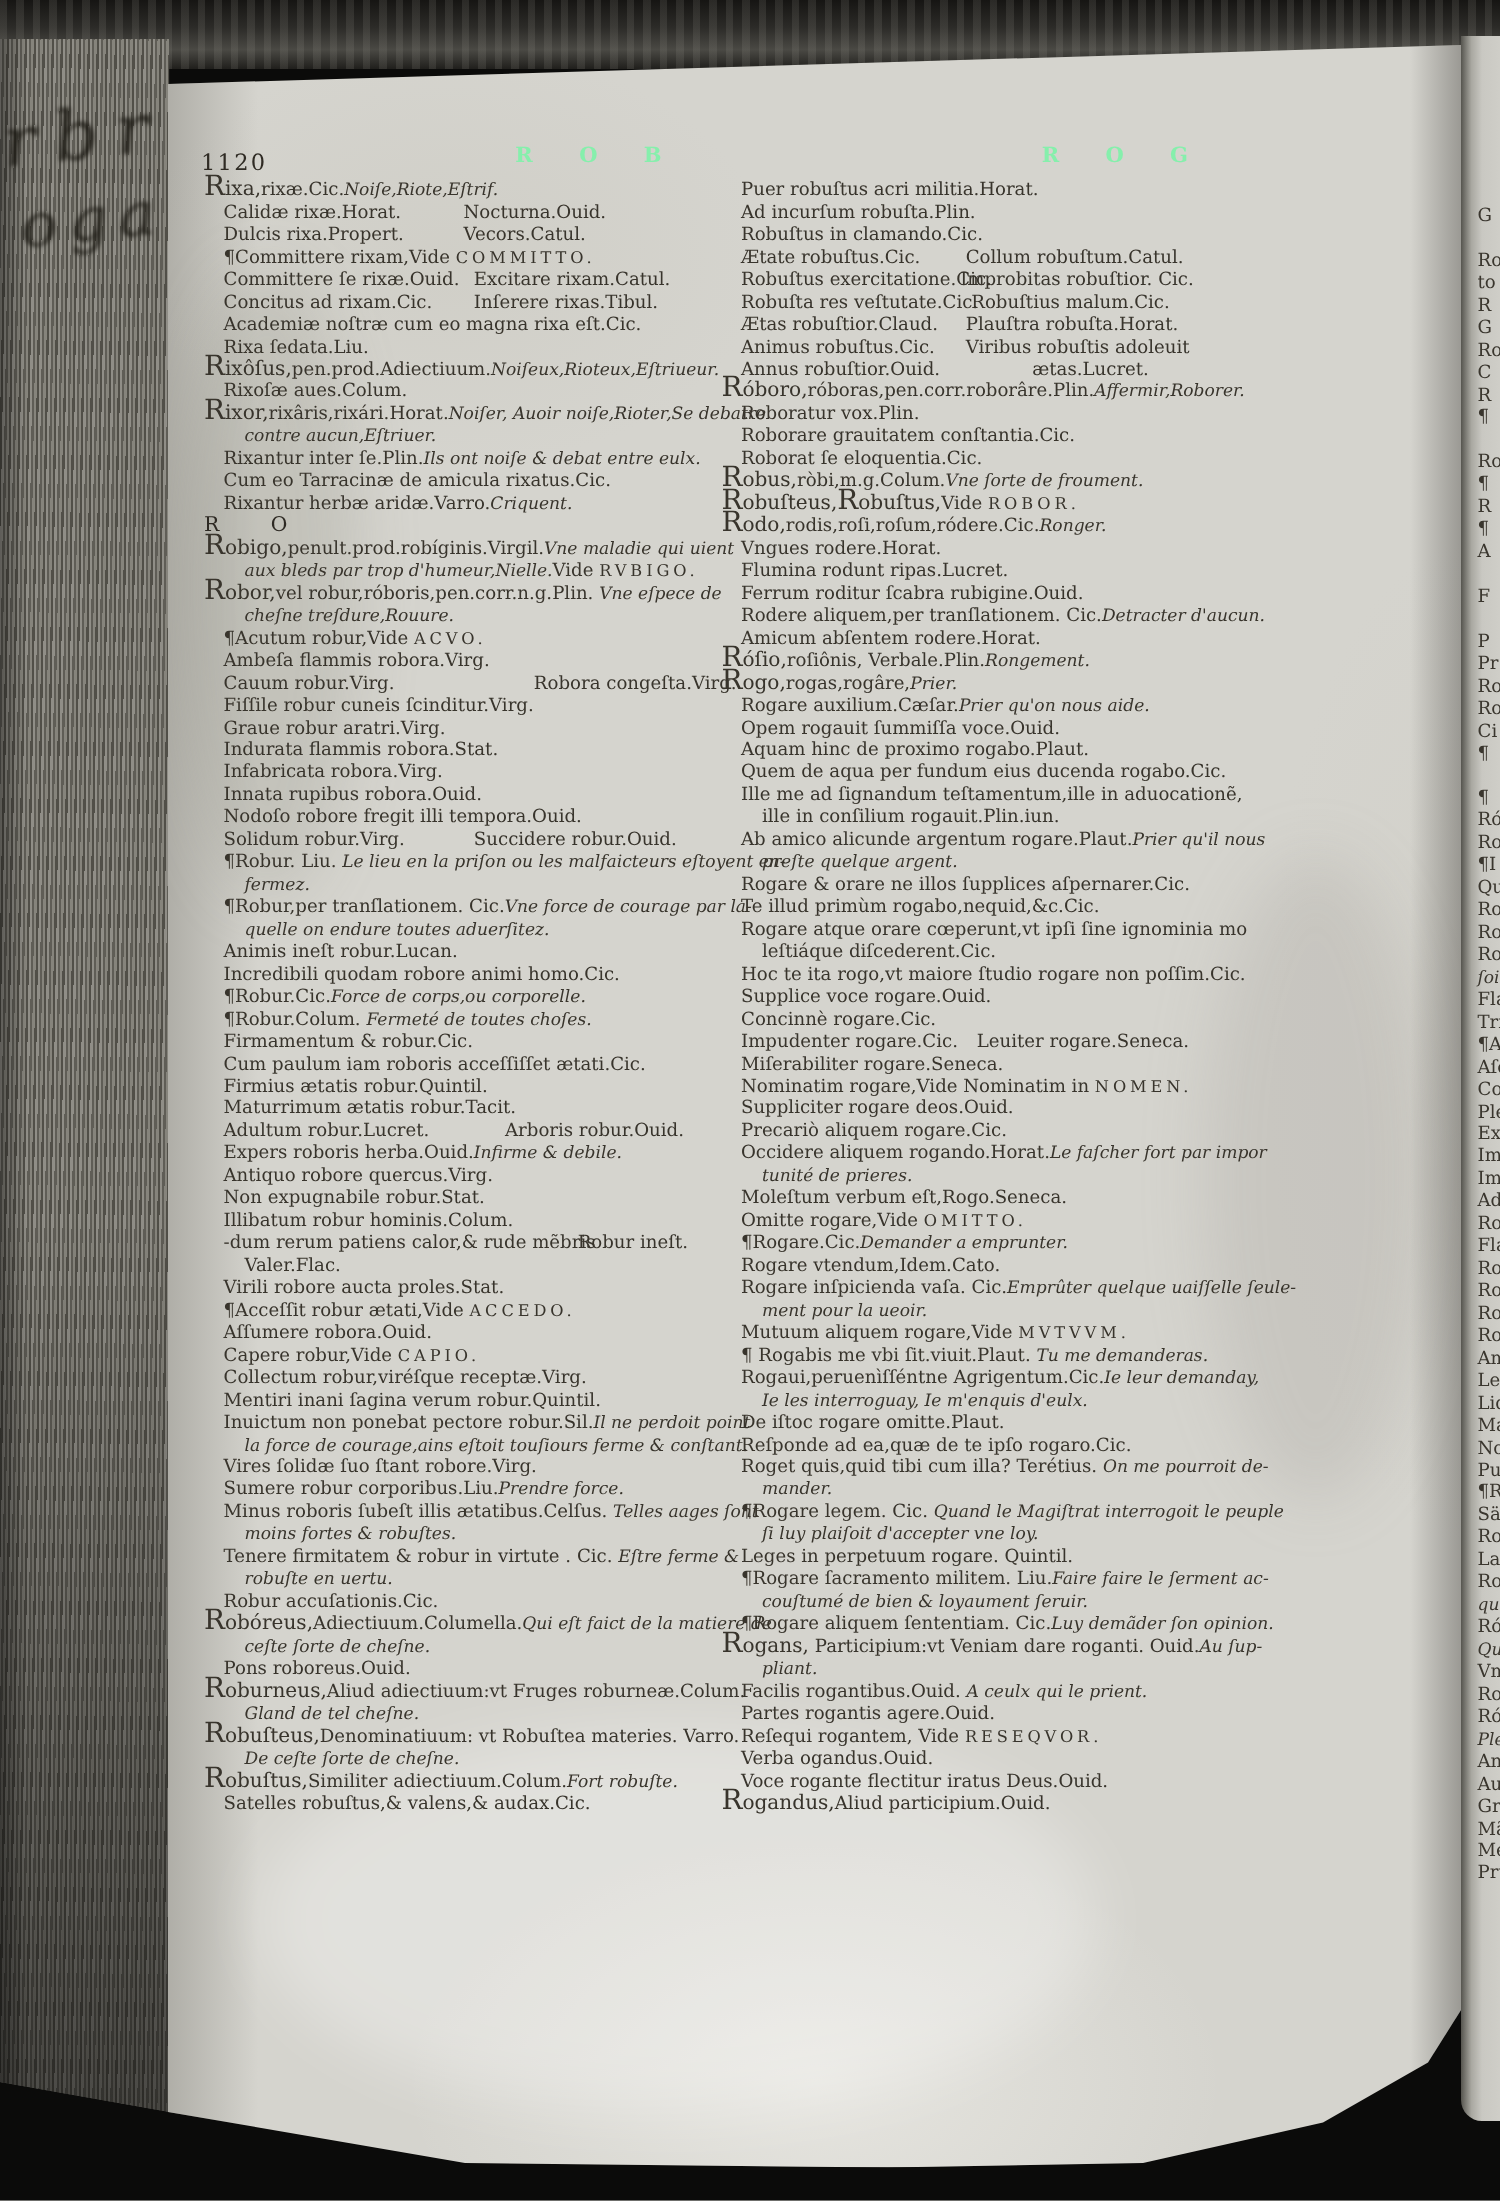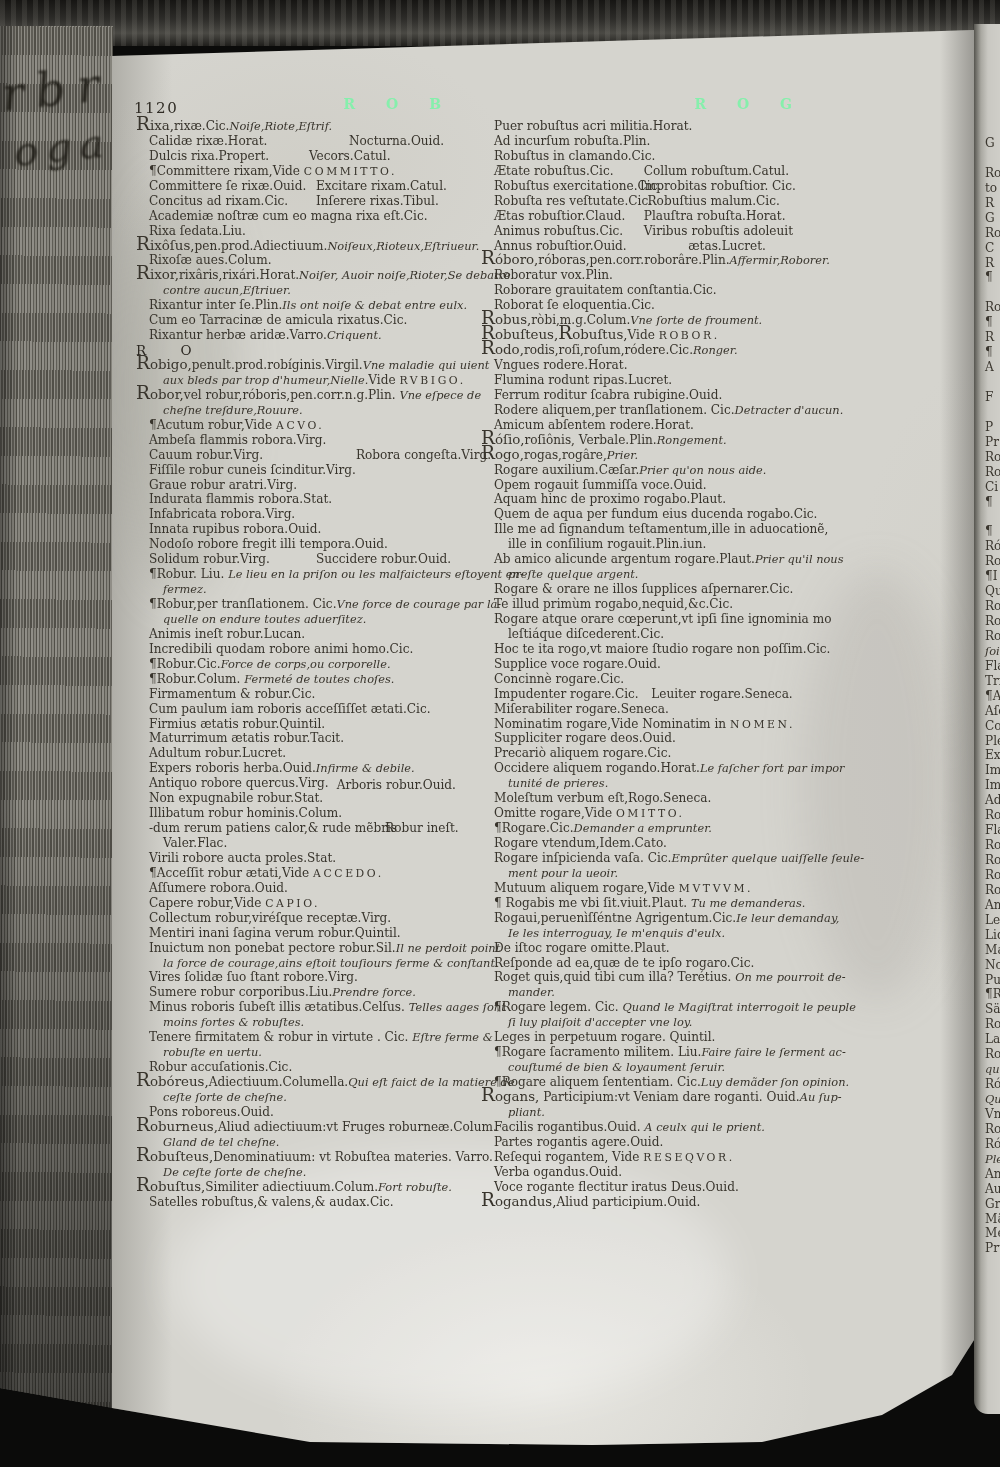--- a/index.html
+++ b/index.html
@@ -96,21 +96,21 @@
   <div class="stain s2"></div>
   <div class="stain s3"></div>
 </div>
 
 <div class="pageno">1120</div>
 <div class="rhead left">R O B</div>
 <div class="rhead right">R O G</div>
 
 <div class="col" id="col-left">
     <div class="line ind0"><span class="s-h"><span class="cap">R</span>ixa,</span><span class="s-n">rixæ.Cic.</span><span class="s-i">Noiſe,Riote,Eſtrif.</span></div>
-    <div class="line ind1"><span class="s-n">Calidæ rixæ.Horat.</span><span class="dualr" style="left: 50%; margin-left: 40px;"><span class="s-n">Nocturna.Ouid.</span></span></div>
+    <div class="line ind1"><span class="s-n">Calidæ rixæ.Horat.</span><span class="dualr" style="left: 50%;"><span class="s-n">Nocturna.Ouid.</span></span></div>
     <div class="line ind1"><span class="s-n">Dulcis rixa.Propert.</span><span class="dualr" style="left: 50%;"><span class="s-n">Vecors.Catul.</span></span></div>
     <div class="line ind1"><span class="s-n">¶Committere rixam,Vide </span><span class="s-c">COMMITTO.</span></div>
     <div class="line ind1"><span class="s-n">Committere ſe rixæ.Ouid.</span><span class="dualr" style="left: 52%;"><span class="s-n">Excitare rixam.Catul.</span></span></div>
     <div class="line ind1"><span class="s-n">Concitus ad rixam.Cic.</span><span class="dualr" style="left: 52%;"><span class="s-n">Inſerere rixas.Tibul.</span></span></div>
     <div class="line ind1"><span class="s-n">Academiæ noſtræ cum eo magna rixa eſt.Cic.</span></div>
     <div class="line ind1"><span class="s-n">Rixa ſedata.Liu.</span></div>
     <div class="line ind0"><span class="s-h"><span class="cap">R</span>ixôſus,</span><span class="s-n">pen.prod.Adiectiuum.</span><span class="s-i">Noiſeux,Rioteux,Eſtriueur.</span></div>
     <div class="line ind1"><span class="s-n">Rixoſæ aues.Colum.</span></div>
     <div class="line ind0"><span class="s-h"><span class="cap">R</span>ixor,</span><span class="s-n">rixâris,rixári.Horat.</span><span class="s-i">Noiſer, Auoir noiſe,Rioter,Se debatre</span></div>
     <div class="line ind2"><span class="s-i">contre aucun,Eſtriuer.</span></div>
@@ -137,21 +137,21 @@
     <div class="line ind1"><span class="s-n">¶Robur,per tranſlationem. Cic.</span><span class="s-i">Vne force de courage par la-</span></div>
     <div class="line ind2"><span class="s-i">quelle on endure toutes aduerſitez.</span></div>
     <div class="line ind1"><span class="s-n">Animis ineſt robur.Lucan.</span></div>
     <div class="line ind1"><span class="s-n">Incredibili quodam robore animi homo.Cic.</span></div>
     <div class="line ind1"><span class="s-n">¶Robur.Cic.</span><span class="s-i">Force de corps,ou corporelle.</span></div>
     <div class="line ind1"><span class="s-n">¶Robur.Colum. </span><span class="s-i">Fermeté de toutes choſes.</span></div>
     <div class="line ind1"><span class="s-n">Firmamentum &amp; robur.Cic.</span></div>
     <div class="line ind1"><span class="s-n">Cum paulum iam roboris acceſſiſſet ætati.Cic.</span></div>
     <div class="line ind1"><span class="s-n">Firmius ætatis robur.Quintil.</span></div>
     <div class="line ind1"><span class="s-n">Maturrimum ætatis robur.Tacit.</span></div>
-    <div class="line ind1"><span class="s-n">Adultum robur.Lucret.</span><span class="dualr" style="left: 58%; margin-top: 32px;"><span class="s-n">Arboris robur.Ouid.</span></span></div>
+    <div class="line ind1"><span class="s-n">Adultum robur.Lucret.</span><span class="dualr" style="left: 58%;"><span class="s-n">Arboris robur.Ouid.</span></span></div>
     <div class="line ind1"><span class="s-n">Expers roboris herba.Ouid.</span><span class="s-i">Infirme &amp; debile.</span></div>
     <div class="line ind1"><span class="s-n">Antiquo robore quercus.Virg.</span></div>
     <div class="line ind1"><span class="s-n">Non expugnabile robur.Stat.</span></div>
     <div class="line ind1"><span class="s-n">Illibatum robur hominis.Colum.</span></div>
     <div class="line ind1"><span class="s-n">-dum rerum patiens calor,&amp; rude mẽbris</span><span class="dualr" style="left: 72%;"><span class="s-n">Robur ineſt.</span></span></div>
     <div class="line ind2"><span class="s-n">Valer.Flac.</span></div>
     <div class="line ind1"><span class="s-n">Virili robore aucta proles.Stat.</span></div>
     <div class="line ind1"><span class="s-n">¶Acceſſit robur ætati,Vide </span><span class="s-c">ACCEDO.</span></div>
     <div class="line ind1"><span class="s-n">Aſſumere robora.Ouid.</span></div>
     <div class="line ind1"><span class="s-n">Capere robur,Vide </span><span class="s-c">CAPIO.</span></div>

